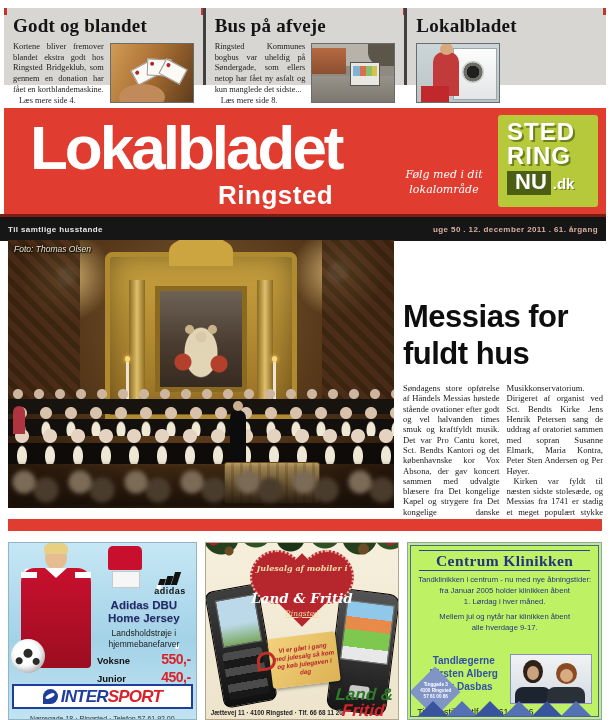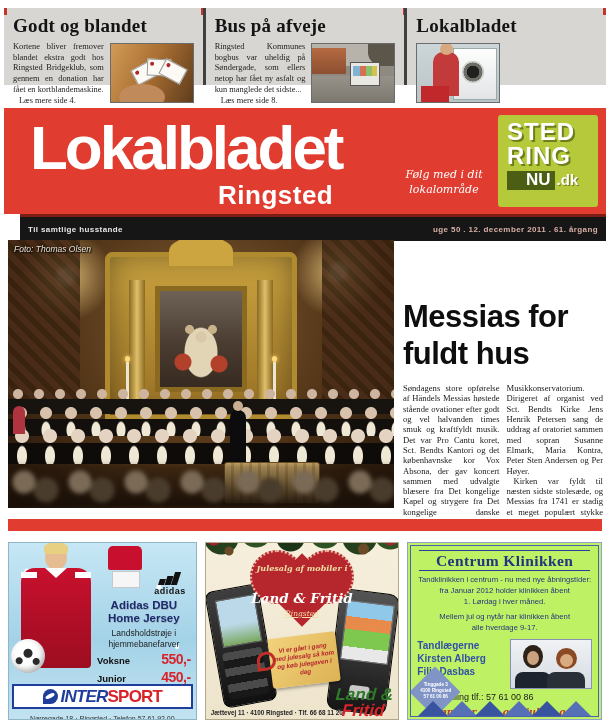--- a/index.html
+++ b/index.html
@@ -39,25 +39,25 @@
   .wash-basket{position:absolute;left:4px;bottom:0;width:28px;height:16px;background:#c0282c;}
 
   
   .masthead{position:absolute;top:108px;left:4px;right:4px;height:106px;background:#e13c30;overflow:hidden;}
   .mast-title{position:absolute;left:26px;top:4px;font-size:62px;font-weight:bold;color:#fff;letter-spacing:-3px;}
   .mast-region{position:absolute;left:214px;top:72px;font-size:26px;font-weight:bold;color:#fff;letter-spacing:0.5px;}
   .tagline{position:absolute;right:118px;top:60px;width:88px;text-align:center;color:#fff;font-family:"DejaVu Serif",serif;font-style:italic;font-size:11px;line-height:1.35;}
   .nu-box{position:absolute;right:8px;top:7px;width:100px;height:92px;background:#b5c93b;border-radius:3px;padding:5px 0 0 9px;font-weight:bold;line-height:1.0;}
   .nu-l{color:#fff;font-size:24px;letter-spacing:1px;text-shadow:2px 2px 0 #6f7f1e;}
   .nu-row{margin-top:3px;display:flex;align-items:baseline;}
-  .nu-nu{display:inline-block;background:#4c5d14;color:#fff;font-size:17px;padding:0 4px 2px 19px;text-shadow:none;}
+  .nu-nu{display:inline-block;background:#4c5d14;color:#fff;font-size:22px;padding:0 4px 2px 8px;text-shadow:none;}
   .nu-dk{color:#fff;font-size:15px;margin-left:2px;text-shadow:1px 1px 0 #6f7f1e;}
 
   
-  .infobar{position:absolute;top:214px;left:20px;right:4px;height:17px;background:#161616;border-top:3px solid #7e1d15;display:flex;justify-content:space-between;align-items:center;padding:12px 8px;font-size:8px;font-weight:bold;letter-spacing:0.4px;}
+  .infobar{position:absolute;top:214px;left:0;right:4px;height:17px;background:#161616;border-top:3px solid #7e1d15;display:flex;justify-content:space-between;align-items:center;padding:12px 8px;font-size:8px;font-weight:bold;letter-spacing:0.4px;}
   .infobar .left{color:#e6e6e6;}
   .infobar .right{color:#d8b0a6;}
 
   
   .photo{position:absolute;left:8px;top:240px;width:386px;height:268px;overflow:hidden;
     background:
       radial-gradient(circle at 58px 36px,rgba(255,243,198,.95) 0 6px,rgba(255,220,140,.55) 13px,rgba(150,90,40,0) 46px),
       radial-gradient(circle at 330px 32px,rgba(255,243,198,.95) 0 6px,rgba(255,220,140,.55) 13px,rgba(150,90,40,0) 46px),
       radial-gradient(ellipse at 50% 32%,#7c5c34 0%,#553719 48%,#33200f 78%,#22130a 100%);}
   .ph-panel{position:absolute;top:0;width:72px;height:170px;background:repeating-linear-gradient(45deg,#4a2c18 0 6px,#38220f 6px 12px);opacity:.85;}
@@ -125,21 +125,21 @@
   .p-text{position:absolute;left:86px;top:56px;right:3px;text-align:center;}
   .p-product{font-weight:bold;font-size:11.5px;color:#1c2a6b;line-height:1.15;text-shadow:0.5px 0.5px 0 #9fb6c6;}
   .p-desc{font-size:8.5px;color:#1c1c1c;line-height:1.2;margin-top:3px;}
   .price-row{display:flex;justify-content:space-between;align-items:baseline;padding:0 2px;margin-top:2px;}
   .price-row .lbl{font-weight:bold;font-size:9.5px;color:#111;}
   .price-row .val{font-weight:bold;font-size:14px;color:#d8232a;letter-spacing:-0.5px;}
   .inter-bar{position:absolute;left:3px;right:3px;bottom:10px;height:25px;background:#fff;border:2px solid #1f3d9b;display:flex;align-items:center;justify-content:center;}
   .i-icon{width:15px;height:15px;border-radius:50% 50% 50% 0;background:#1f3d9b;position:relative;margin-right:3px;flex:none;}
   .i-icon::after{content:"";position:absolute;left:2px;top:5px;width:10px;height:4px;border-radius:50%;background:#fff;transform:rotate(-28deg);}
   .i-inter{font-style:italic;font-weight:bold;font-size:17px;color:#1f3d9b;letter-spacing:-0.8px;}
-  .i-sport{font-weight:bold;font-size:17px;color:#d8232a;letter-spacing:-0.8px;}
+  .i-sport{font-style:italic;font-weight:bold;font-size:17px;color:#d8232a;letter-spacing:-0.8px;}
   .inter-addr{position:absolute;left:0;right:0;bottom:-3px;text-align:center;font-size:7px;color:#333;}
 
   
   .ad-land{width:196px;border:1px solid #b3a88c;background:linear-gradient(#f6efdc,#eee4cc);}
   .garland{position:absolute;top:-6px;left:0;right:0;height:34px;background:
      radial-gradient(circle at 4% 2px,#a32430 0 6px,transparent 7px),
      radial-gradient(circle at 96% 2px,#a32430 0 6px,transparent 7px),
      radial-gradient(circle at 82% 12px,#6b4a26 0 5px,transparent 6px),
      radial-gradient(circle at 12% 14px,#6b4a26 0 4px,transparent 5px),
      radial-gradient(circle at 8% 0px,#24401c 0 17px,transparent 18px),
@@ -172,21 +172,21 @@
   .lf-addr{position:absolute;left:5px;bottom:3px;font-size:6.3px;font-weight:bold;color:#222;}
 
   
   .ad-cent{width:196px;background:#bef264;border:1px solid #93a0ce;}
   .cent-inner{position:absolute;inset:2px;border:1px solid #4b5fae;padding:3px 6px;overflow:hidden;}
   .cent-rule{height:1px;background:#2c3f96;margin:1px 2px;}
   .cent-title{text-align:center;font-family:"Liberation Serif",serif;font-weight:bold;font-size:15.5px;color:#23357e;letter-spacing:0.4px;line-height:1.1;}
   .cent-p{text-align:center;font-size:7.7px;color:#23357e;line-height:1.4;}
   .cent-g1{margin-top:4px;}
   .cent-g2{margin-top:5px;}
-  .cent-row{display:flex;margin-top:5px;}
+  .cent-row{display:flex;margin-top:20px;text-align:center;}
   .cent-names{flex:1;font-weight:bold;font-size:10px;color:#3350a8;line-height:1.3;}
   .cent-photo{width:82px;height:50px;border:1px solid #8892b8;background:linear-gradient(#f0f2f4,#d6dce2);position:relative;flex:none;}
   .d-head{position:absolute;border-radius:50%;}
   .d-h1{left:12px;top:5px;width:20px;height:23px;background:#2e2218;}
   .d-h1::after{content:"";position:absolute;left:4px;top:6px;width:12px;height:14px;border-radius:50%;background:#caa27e;}
   .d-h2{right:14px;top:8px;width:21px;height:21px;background:#8a4a24;}
   .d-h2::after{content:"";position:absolute;left:4px;top:6px;width:13px;height:13px;border-radius:50%;background:#d8ab80;}
   .d-body{position:absolute;bottom:0;height:16px;background:#1c2430;}
   .d-b1{left:4px;width:36px;border-radius:8px 8px 0 0;}
   .d-b2{right:6px;width:38px;border-radius:8px 8px 0 0;background:#2a3038;}
@@ -370,21 +370,21 @@
     <div class="lf-addr" data-interactable="false">Jættevej 11 · 4100 Ringsted · Tlf. 66 68 11 20</div>
   </div>
 
   <div class="ad ad-cent" data-interactable="false">
     <div class="cent-inner">
       <div class="cent-rule" data-interactable="false"></div>
       <div class="cent-title" data-interactable="false">Centrum Klinikken</div>
       <div class="cent-rule" data-interactable="false"></div>
       <div class="cent-p cent-g1" data-interactable="false">
         <span data-interactable="false">Tandklinikken i centrum - nu med nye åbningstider:</span><br>
-        <span data-interactable="false">fra Januar 2012 holder klinikken åbent</span><br>
+        <span data-interactable="false">fra Januar 2005 holder klinikken åbent</span><br>
         <span data-interactable="false">1. Lørdag i hver måned.</span>
       </div>
       <div class="cent-p cent-g2" data-interactable="false">
         <span data-interactable="false">Mellem jul og nytår har klinikken åbent</span><br>
         <span data-interactable="false">alle hverdage 9-17.</span>
       </div>
       <div class="cent-row">
         <div class="cent-names" data-interactable="false">
           <div data-interactable="false">Tandlægerne</div>
           <div data-interactable="false">Kirsten Alberg</div>

